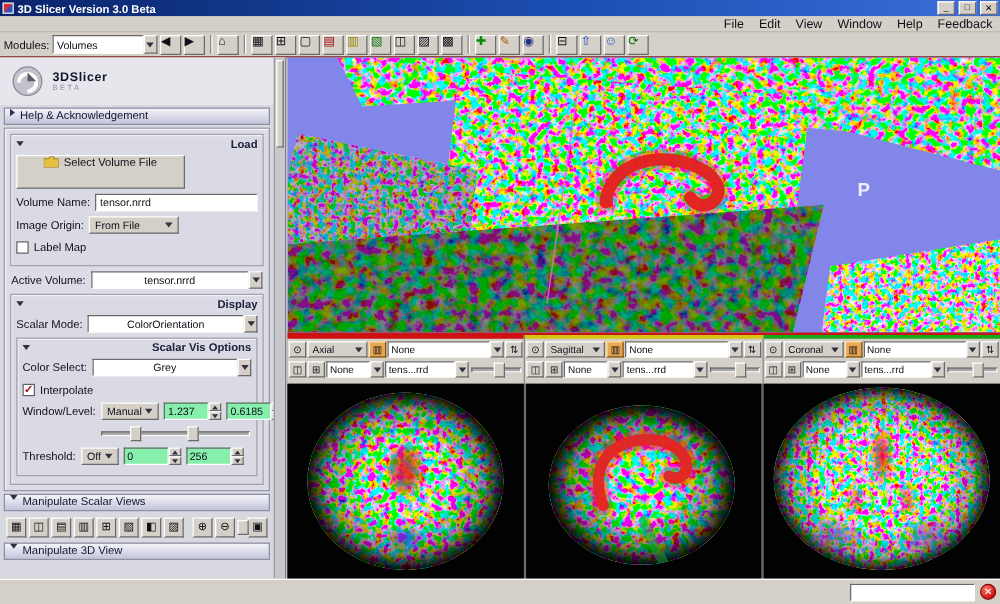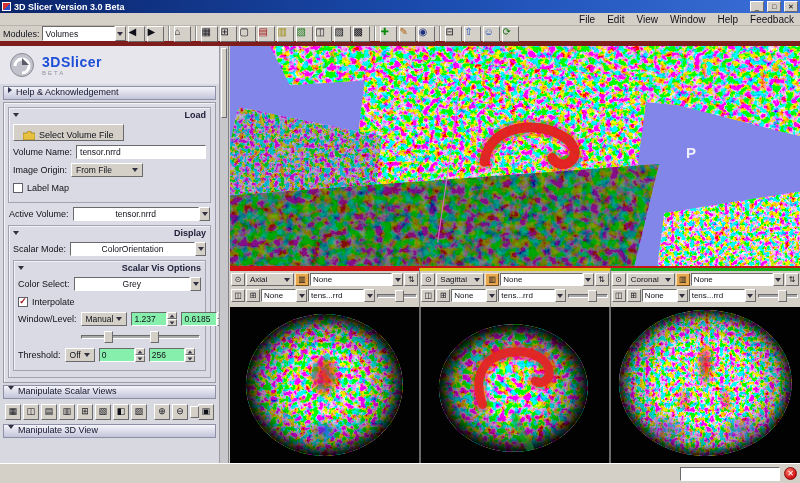--- a/index.html
+++ b/index.html
@@ -15,46 +15,46 @@
 
   
   .titlebar { height:13px; background:linear-gradient(90deg,#0a246a,#1b4db0 55%,#3b6fd8); display:flex; align-items:center; padding:0 2px; gap:3px; }
   .titlebar .appicon { width:9px; height:9px; background:linear-gradient(135deg,#d83030 0 50%, #3050c8 50% 100%); border:1px solid #fff; }
   .titlebar .ttext { color:#fff; font-size:9px; font-weight:bold; flex:1; white-space:nowrap; overflow:hidden; }
   .wbtn { width:14px; height:11px; font-size:7px; display:flex; align-items:center; justify-content:center; color:#000; }
 
   .menubar { height:13px; background:#d4d0c8; display:flex; align-items:center; padding-left:2px; border-bottom:1px solid #b8b4ac;justify-content:flex-end; }
   .menu-item { font-size:10px; padding:0 6px; line-height:13px; }
 
-  .toolbar { height:20px; background:#d4d0c8; display:flex; align-items:center; gap:2px; padding:0 3px; border-bottom:5px solid #7f1d1d; }
+  .toolbar { height:20px; background:#d4d0c8; display:flex; align-items:center; gap:2px; padding:0 3px; border-bottom:1px solid #7f1d1d; }
   .tb-label { font-size:9px; }
   .tbtn { width:17px; height:16px; font-size:10px; line-height:1; }
   .vsep { width:2px; height:15px; border-left:1px solid #8a8a8a; border-right:1px solid #ffffff; margin:0 2px; }
 
   
   .main { position:absolute; top:46px; left:0; right:0; bottom:20px; }
   .sidebar { position:absolute; left:0; top:0; bottom:0; width:229px; background:#d8d8e0; border-right:1px solid #808088; }
   .sb-inner { position:absolute; left:0; top:0; bottom:0; right:9px; overflow:hidden; }
   .sb-scroll { position:absolute; right:0; top:0; bottom:0; width:9px; background:#c8c8cc; border-left:1px solid #9a9aa0; }
   .sb-thumb { position:absolute; left:1px; right:1px; top:2px; height:70px; }
   .content { position:absolute; left:230px; top:0; right:0; bottom:0; display:flex; flex-direction:column; }
 
   
   .logo-row { display:flex; align-items:center; gap:7px; height:38px; padding:3px 9px; background:#e6e6ec; }
-  .logo-title { font-size:14px; font-weight:bold; color:#1d4ed8; letter-spacing:0.5px; }
+  .logo-title { font-size:10px; font-weight:bold; color:#0f172a; letter-spacing:0.5px; }
   .logo-beta { font-size:6px; color:#9090a0; letter-spacing:2px; }
 
   .kwhdr { height:14px; margin:2px 3px; background:linear-gradient(#f4f4fa,#c4c4da); border:1px solid #8e8ea6; display:flex; align-items:flex-start; gap:4px; font-size:9px; padding:0 4px; color:#14142c; }
   .modpanel { margin:1px 3px; border:1px solid #9a9aa8; box-shadow:inset 1px 1px 0 #f4f4f8; background:#dcdce6; padding:2px 3px; }
   .frame { margin:2px 1px; border:1px solid #a2a2b0; box-shadow:inset 1px 1px 0 #f0f0f6; padding:2px 4px 4px 4px; background:#dadae4; }
   .ftitle { display:flex; align-items:center; gap:4px; font-size:9px; font-weight:bold; color:#20203a; margin-bottom:2px;justify-content:space-between; }
   .row { display:flex; align-items:center; gap:4px; margin:4px 0; font-size:9px; min-height:13px; }
   .lbl { white-space:nowrap; }
 
-  .pbtn { height:17px; padding:0 9px; font-size:9px; display:inline-flex; align-items:flex-end; gap:4px; }
+  .pbtn { height:27px; padding:0 21px; font-size:9px; display:inline-flex; align-items:flex-start; gap:4px; }
   .combo { display:flex; height:14px; flex:1; min-width:0; }
   .combo .cval { flex:1; background:#fff; border:1px solid; border-color:#6a6a6a #fff #fff #6a6a6a; font-size:8.5px; padding:0 3px; display:flex; align-items:center; overflow:hidden; white-space:nowrap; }
   .combo .cval.center { justify-content:center; }
   .combo .carr { width:11px; display:flex; align-items:center; justify-content:center; background:#d4d0c8; border:1px solid; border-color:#fff #6a6a6a #6a6a6a #fff; }
   .mbtn { display:inline-flex; align-items:center; justify-content:space-between; gap:3px; height:14px; padding:0 4px; font-size:8.5px; background:#d4d0c8; border:1px solid; border-color:#fff #6a6a6a #6a6a6a #fff; white-space:nowrap; }
   .tinput { flex:1; height:14px; background:#fff; border:1px solid; border-color:#6a6a6a #fff #fff #6a6a6a; font-size:8.5px; padding:0 3px; display:flex; align-items:center; overflow:hidden; white-space:nowrap; }
   .cb { width:10px; height:10px; background:#fff; border:1px solid #606068; display:inline-flex; align-items:center; justify-content:center; font-size:9px; line-height:1; color:#a01010; font-weight:bold; }
   .spin { display:flex; height:14px; }
   .spin .sval { width:36px; background:#86efac; border:1px solid; border-color:#6a6a6a #fff #fff #6a6a6a; font-size:8.5px; padding:0 2px; display:flex; align-items:center; }
   .spin .sarr { display:flex; flex-direction:column; width:10px; }

